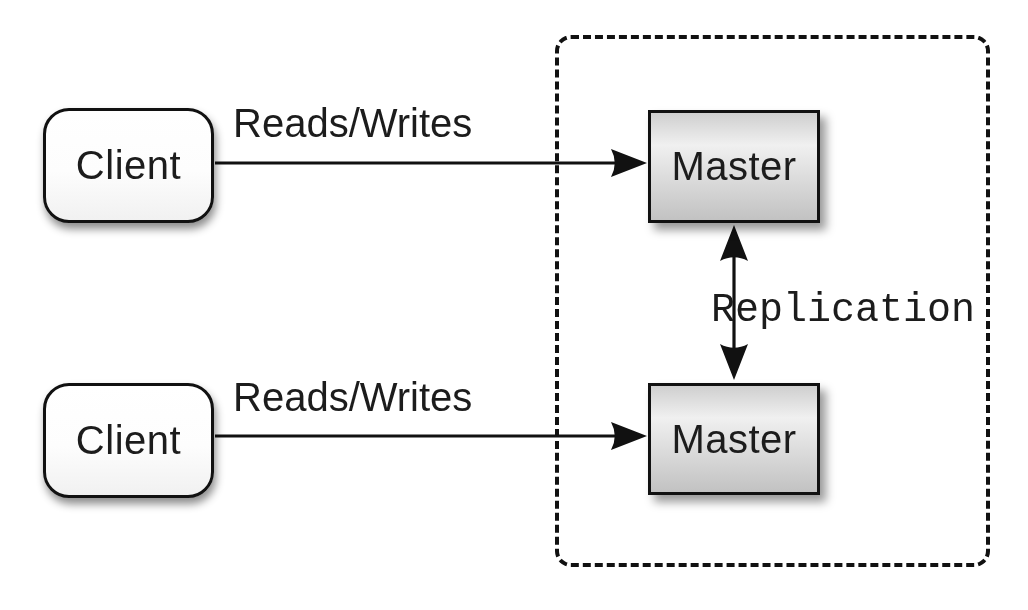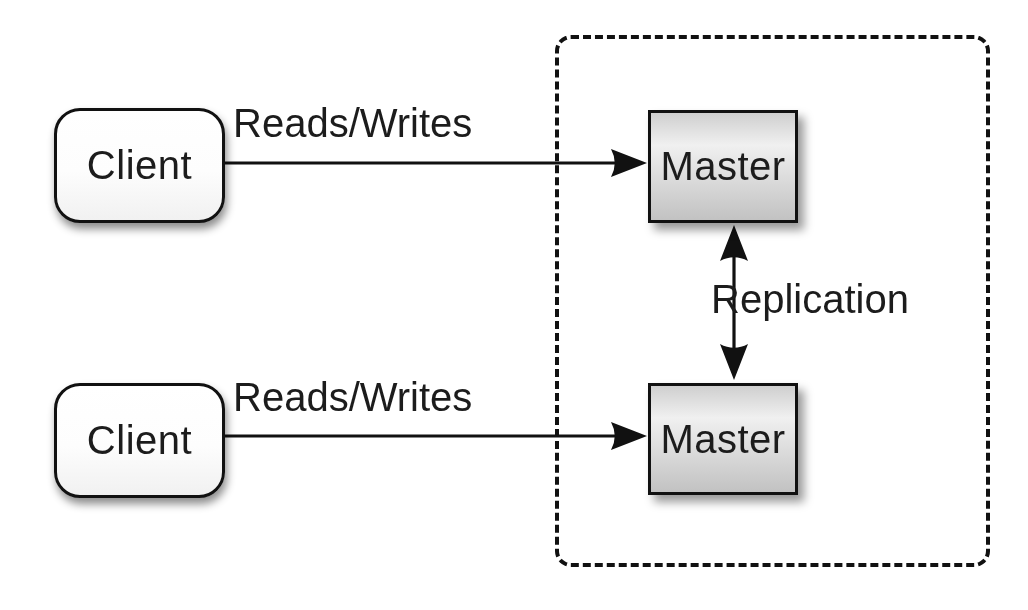--- a/index.html
+++ b/index.html
@@ -32,30 +32,30 @@
     align-items: center;
     justify-content: center;
     box-sizing: border-box;
     font-size: 40px;
     color: #1c1c1c;
     letter-spacing: 0.5px;
   }
   .client {
     width: 171px;
     height: 115px;
-    left: 54px;
+    left: 43px;
     border: 3.5px solid #111111;
     border-radius: 26px;
     background: linear-gradient(180deg, #ffffff 0%, #fdfdfd 55%, #f1f1f1 100%);
     box-shadow: 2px 6px 8px rgba(0,0,0,0.45);
   }
   .client-1 { top: 108px; }
   .client-2 { top: 383px; }
   .master {
-    width: 150px;
+    width: 172px;
     height: 113px;
     left: 648px;
     border: 3.5px solid #111111;
     background: linear-gradient(180deg, #cfcfcf 0%, #f0f0f0 30%, #c2c2c2 100%);
     box-shadow: 6px 7px 9px rgba(0,0,0,0.40);
   }
   .master-1 { top: 110px; }
   .master-2 { top: 383px; height: 112px; }
   .arrows-layer {
     position: absolute;
@@ -69,21 +69,21 @@
     position: absolute;
     width: 300px;
     text-align: left;
     font-size: 40px;
     line-height: 42px;
     color: #1c1c1c;
     white-space: nowrap;
   }
   .label-reads-writes-1 { left: 233px; top: 102px; }
   .label-reads-writes-2 { left: 233px; top: 376px; }
-  .label-replication   { left: 711px; top: 278px; }
+  .label-replication   { left: 711px; top: 290px; font-family: Liberation Mono, monospace; }
 </style>
 </head>
 <body>
 
 <div class="canvas">
 
   <div class="dashed-boundary"></div>
 
   <svg class="arrows-layer" viewBox="0 0 1028 610" xmlns="http://www.w3.org/2000/svg">
 

